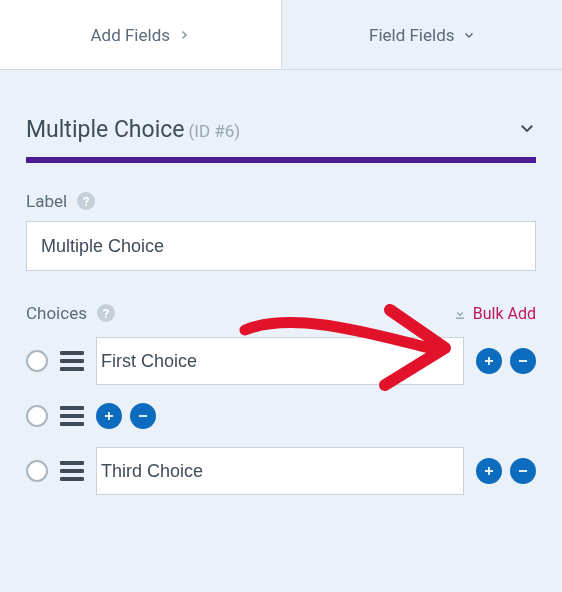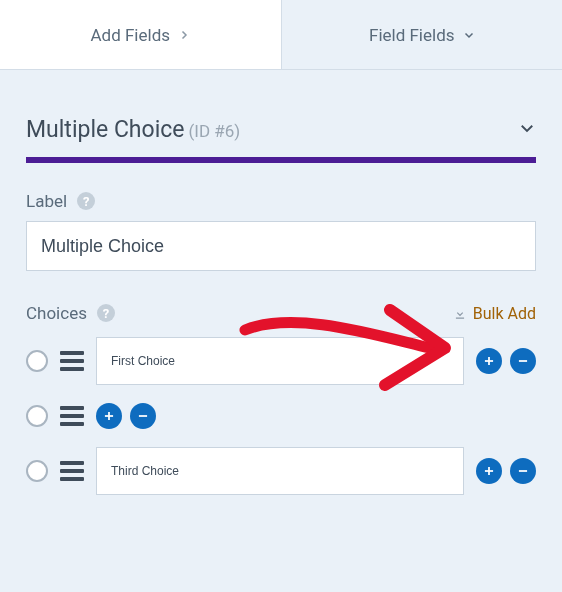--- a/index.html
+++ b/index.html
@@ -87,21 +87,21 @@
       align-items: center;
       justify-content: space-between;
       margin-top: 32px;
       margin-bottom: 14px;
     }
     .choices-left { display: flex; align-items: center; gap: 10px; }
     .bulk-add {
       display: flex;
       align-items: center;
       gap: 6px;
-      color: #a16207;
+      color: #be185d;
       font-size: 16px;
       cursor: pointer;
     }
     .bulk-icon { width: 14px; height: 14px; }
     .choice-row {
       display: flex;
       align-items: center;
       gap: 12px;
       margin-bottom: 18px;
     }
@@ -124,22 +124,22 @@
     .drag-handle span {
       height: 4px;
       background: #3f4c5a;
       border-radius: 1px;
     }
     .choice-input {
       flex: 1;
       height: 48px;
       border: 1px solid #c9d4df;
       background: #fff;
-      padding: 0 14px;
-      font-size: 12px;
+      padding: 0 4px;
+      font-size: 18px;
       color: #3f4c5a;
     }
     .row-actions { display: flex; gap: 8px; flex-shrink: 0; }
     .circ-btn {
       width: 26px; height: 26px;
       border-radius: 50%;
       background: #0e6cbf;
       display: inline-flex;
       align-items: center;
       justify-content: center;

